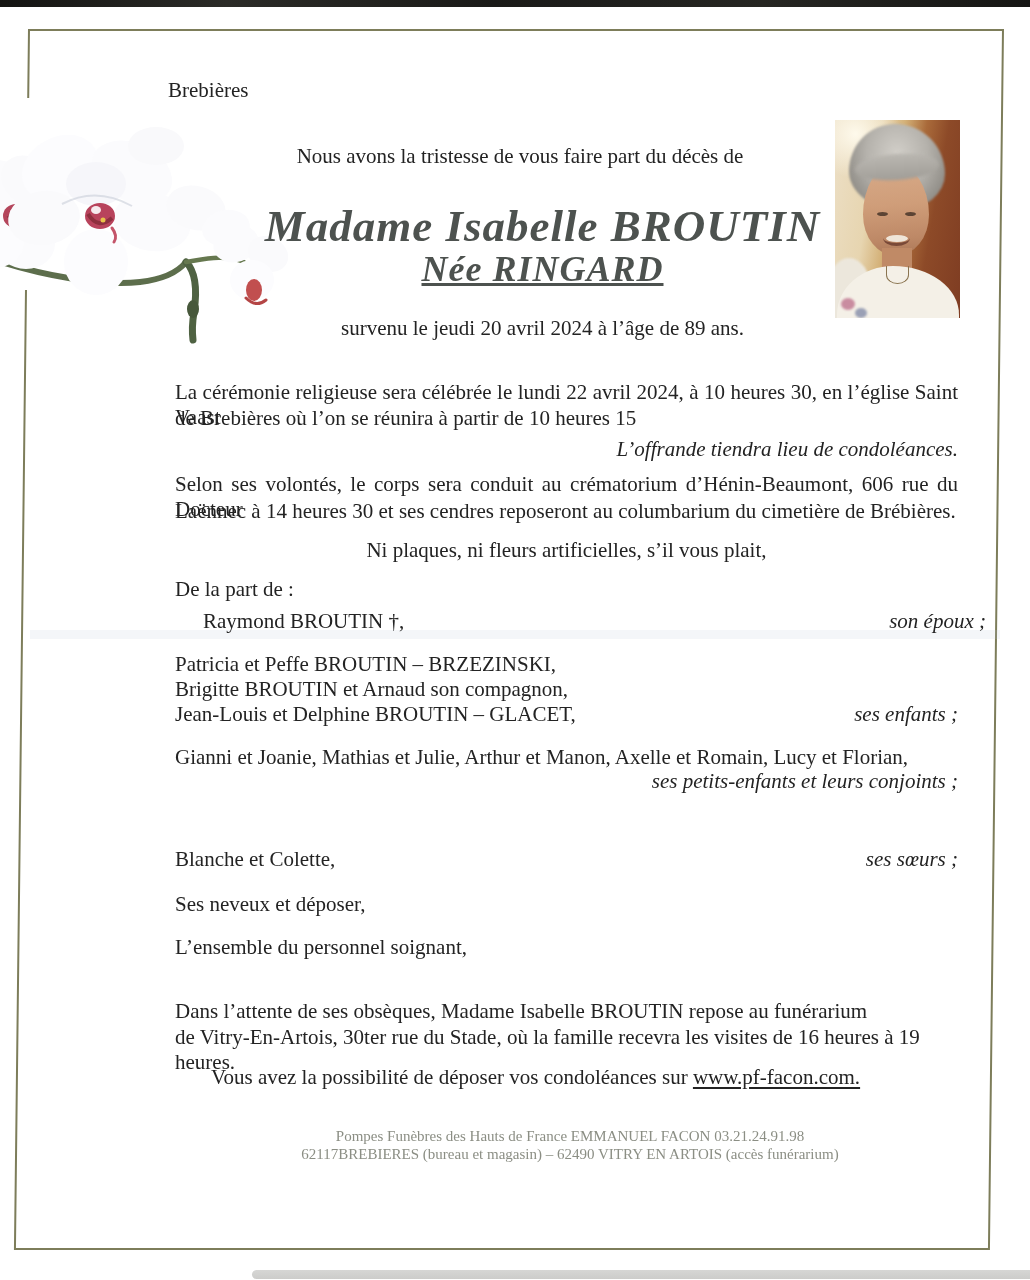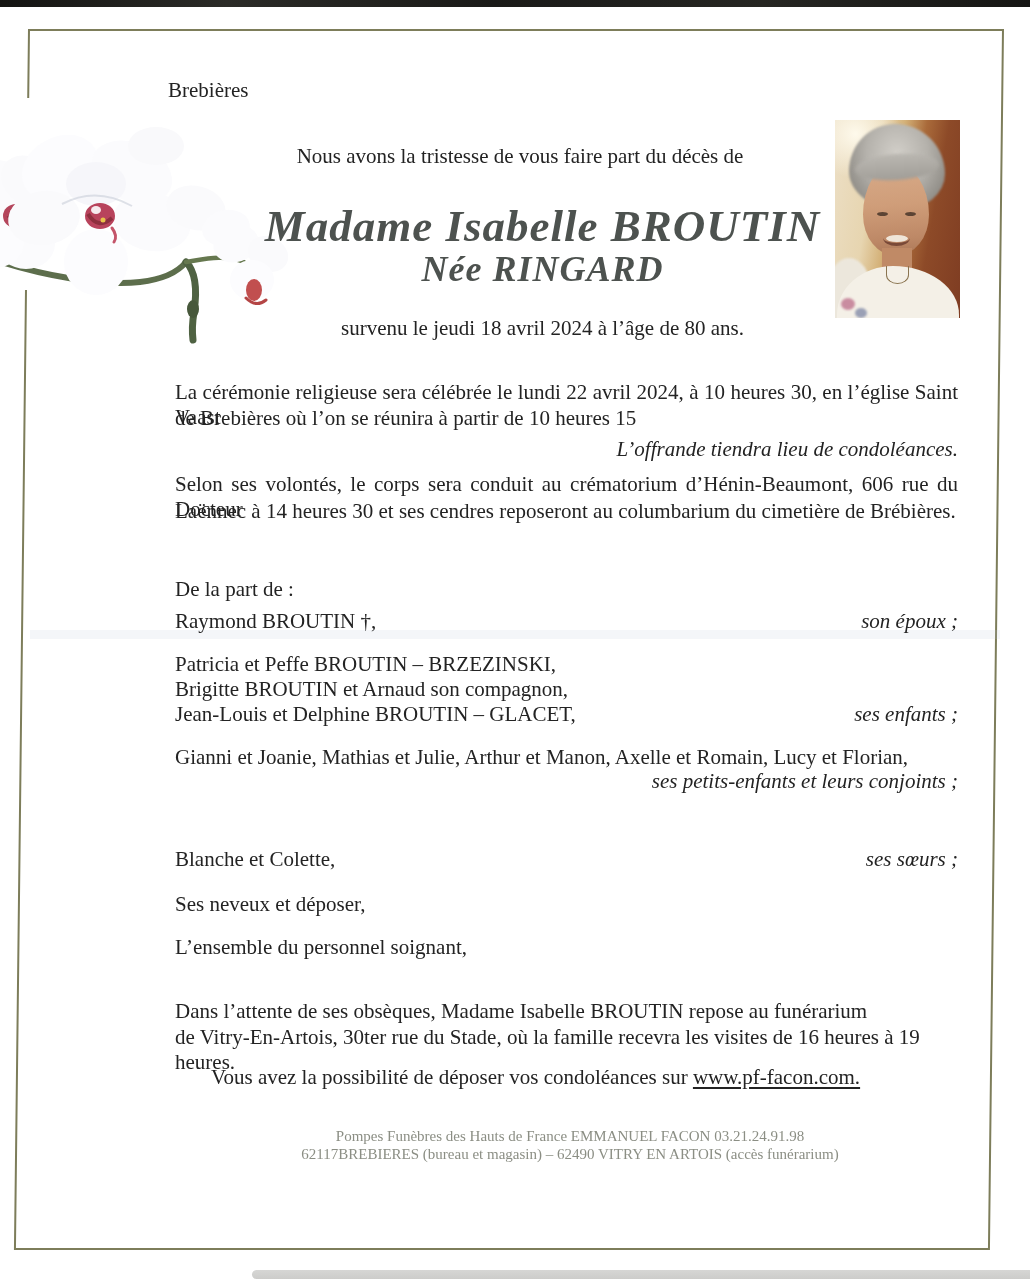--- a/index.html
+++ b/index.html
@@ -19,21 +19,21 @@
   .just{text-align:justify;text-align-last:justify;}
   .ital{font-style:italic;}
   .rel{position:absolute;right:0;top:0;font-style:italic;}
   .center{text-align:center;}
   .right{text-align:right;}
   .title-name{position:absolute;left:150px;width:785px;text-align:center;
         font-size:45px;line-height:48px;font-weight:bold;font-style:italic;
         color:#4d524f;letter-spacing:1px;}
   .title-maiden{position:absolute;left:150px;width:785px;text-align:center;
         font-size:36px;line-height:38px;font-weight:bold;font-style:italic;
-        color:#4d524f;letter-spacing:1px;}
+        color:#4d524f;letter-spacing:1px;text-decoration:underline;}
   .footer-line{position:absolute;left:110px;width:920px;text-align:center;
         font-size:15px;line-height:18px;color:#8b8e84;}
   .link{text-decoration:underline;text-underline-offset:3px;}
   
   .orchid-box{position:absolute;left:0;top:98px;width:302px;height:192px;background:#ffffff;}
   .orchid-box svg{position:absolute;left:0;top:14px;overflow:visible;}
   
   .portrait{position:absolute;left:835px;top:120px;width:125px;height:198px;overflow:hidden;
         background:linear-gradient(100deg,#ecdfc6 0%,#e7d5b0 30%,#d4b178 44%,#a96a3a 58%,#8d4a28 72%,#7e3c22 100%);}
   .portrait .glow{position:absolute;left:-20px;top:-18px;width:90px;height:80px;
@@ -137,34 +137,35 @@
     <div class="flower2"></div>
   </div>
 
   <div class="t" style="left:168px;top:78px;">Brebières</div>
 
   <div class="t center" style="left:130px;top:144px;width:780px;">Nous avons la tristesse de vous faire part du décès de</div>
 
   <div class="title-name" style="top:202px;">Madame Isabelle BROUTIN</div>
   <div class="title-maiden" style="top:250px;">Née RINGARD</div>
 
-  <div class="t center" style="left:150px;top:316px;width:785px;">survenu le jeudi 18 avril 2024 à l’âge de 80 ans.</div>
+  <div class="t center" style="left:150px;top:316px;width:785px;">survenu le jeudi 20 avril 2024 à l’âge de 89 ans.</div>
 
   <div class="t col just" style="top:380px;">La cérémonie religieuse sera célébrée le lundi 22 avril 2024, à 10 heures 30, en l’église Saint Vaast</div>
   <div class="t col" style="top:406px;">de Brebières où l’on se réunira à partir de 10 heures 15</div>
 
   <div class="t col right ital" style="top:437px;">L’offrande tiendra lieu de condoléances.</div>
 
   <div class="t col just" style="top:472px;">Selon ses volontés, le corps sera conduit au crématorium d’Hénin-Beaumont, 606 rue du Docteur</div>
   <div class="t col" style="top:499px;">Laënnec à 14 heures 30 et ses cendres reposeront au columbarium du cimetière de Brébières.</div>
 
+  <div class="t col center" style="top:538px;">Ni plaques, ni fleurs artificielles, s’il vous plait,</div>
 
   <div class="t col" style="top:577px;">De la part de :</div>
 
-  <div class="t col" style="top:609px;">
+  <div class="t col" style="top:609px;margin-left:28px;">
     <span>Raymond BROUTIN †,</span>
     <span class="rel">son époux ;</span>
   </div>
 
   <div class="t col" style="top:652px;">Patricia et Peffe BROUTIN – BRZEZINSKI,</div>
   <div class="t col" style="top:677px;">Brigitte BROUTIN et Arnaud son compagnon,</div>
   <div class="t col" style="top:745px;">Gianni et Joanie, Mathias et Julie, Arthur et Manon, Axelle et Romain, Lucy et Florian,</div>
 
   <div class="t col" style="top:702px;">
     <span>Jean-Louis et Delphine BROUTIN – GLACET,</span>

